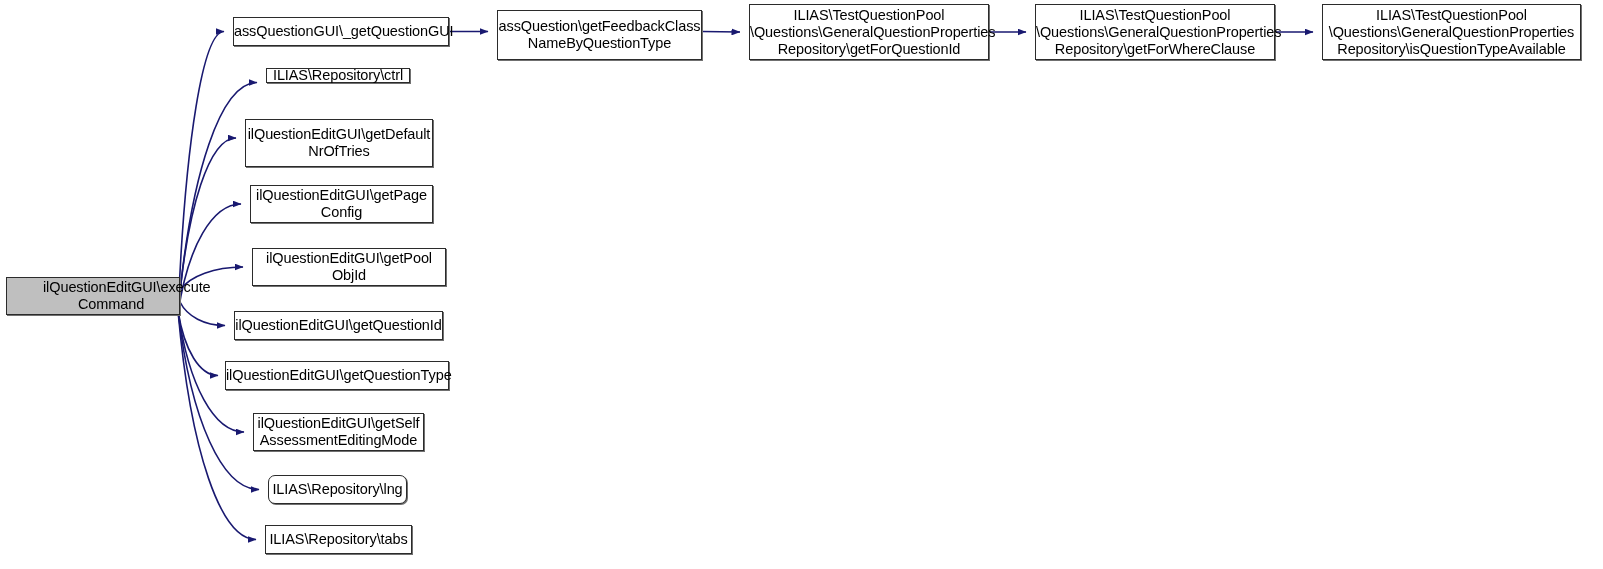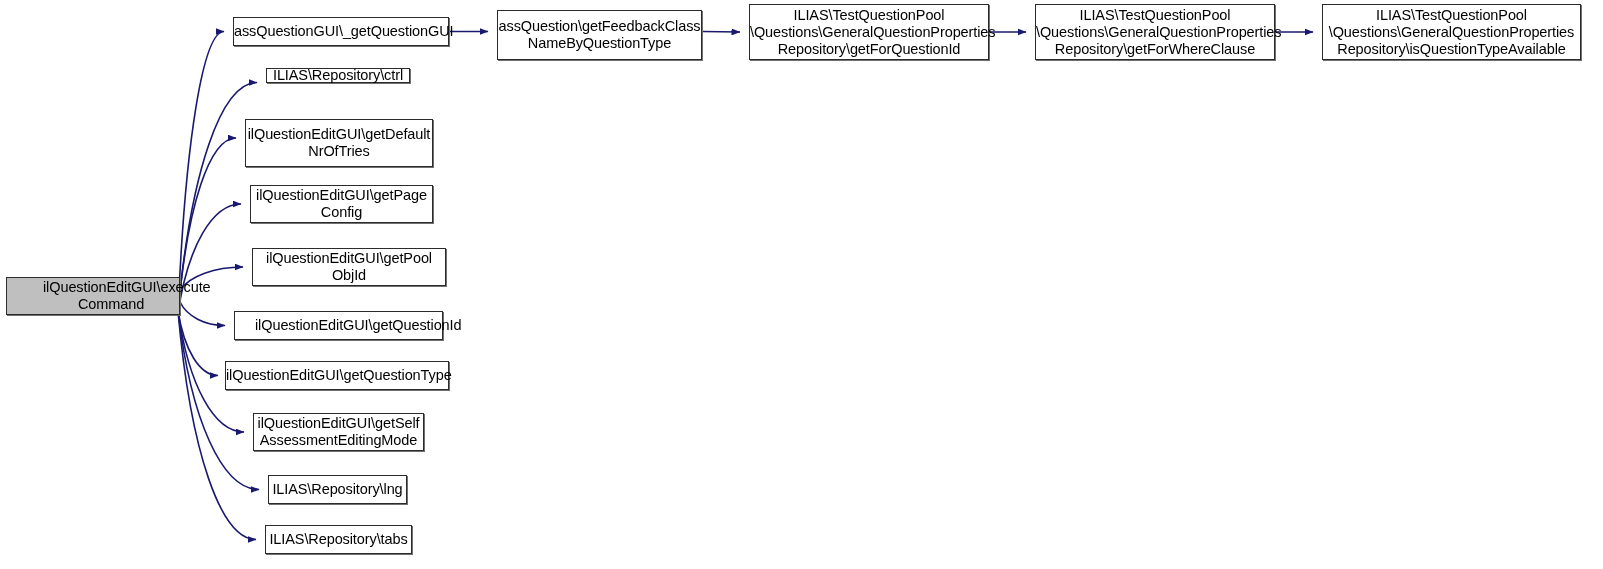--- a/index.html
+++ b/index.html
@@ -82,25 +82,25 @@
       <div class="node root" style="left: 6px; top: 277px; width: 174px; height: 38px;"><span class="node-label">ilQuestionEditGUI\execute
 Command</span></div>
       <div class="node" style="left: 233px; top: 17px; width: 216px; height: 29px; justify-content: center;"><span class="node-label">assQuestionGUI\_getQuestionGUI</span></div>
       <div class="node" style="left: 266px; top: 68px; width: 144px; height: 15px;"><span class="node-label">ILIAS\Repository\ctrl</span></div>
       <div class="node" style="left: 245px; top: 119px; width: 188px; height: 48px;"><span class="node-label">ilQuestionEditGUI\getDefault
 NrOfTries</span></div>
       <div class="node" style="left: 250px; top: 185px; width: 183px; height: 38px;"><span class="node-label">ilQuestionEditGUI\getPage
 Config</span></div>
       <div class="node" style="left: 252px; top: 248px; width: 194px; height: 38px;"><span class="node-label">ilQuestionEditGUI\getPool
 ObjId</span></div>
-      <div class="node" style="left: 234px; top: 311px; width: 209px; height: 29px; padding-left: 20px;"><span class="node-label">ilQuestionEditGUI\getQuestionId</span></div>
+      <div class="node" style="left: 234px; top: 311px; width: 209px; height: 29px;"><span class="node-label">ilQuestionEditGUI\getQuestionId</span></div>
       <div class="node" style="left: 225px; top: 361px; width: 224px; height: 29px;"><span class="node-label">ilQuestionEditGUI\getQuestionType</span></div>
       <div class="node" style="left: 253px; top: 413px; width: 171px; height: 38px;"><span class="node-label">ilQuestionEditGUI\getSelf
 AssessmentEditingMode</span></div>
-      <div class="node" style="left: 268px; top: 475px; width: 139px; height: 29px;"><span class="node-label">ILIAS\Repository\lng</span></div>
+      <div class="node" style="left: 268px; top: 475px; width: 139px; height: 29px; border-radius: 7px;"><span class="node-label">ILIAS\Repository\lng</span></div>
       <div class="node" style="left: 265px; top: 525px; width: 147px; height: 29px;"><span class="node-label">ILIAS\Repository\tabs</span></div>
       <div class="node" style="left: 497px; top: 10px; width: 205px; height: 50px;"><span class="node-label">assQuestion\getFeedbackClass
 NameByQuestionType</span></div>
       <div class="node" style="left: 749px; top: 4px; width: 240px; height: 56px;"><span class="node-label">ILIAS\TestQuestionPool
 \Questions\GeneralQuestionProperties
 Repository\getForQuestionId</span></div>
       <div class="node" style="left: 1035px; top: 4px; width: 240px; height: 56px;"><span class="node-label">ILIAS\TestQuestionPool
 \Questions\GeneralQuestionProperties
 Repository\getForWhereClause</span></div>
       <div class="node" style="left: 1322px; top: 4px; width: 259px; height: 56px;"><span class="node-label">ILIAS\TestQuestionPool

